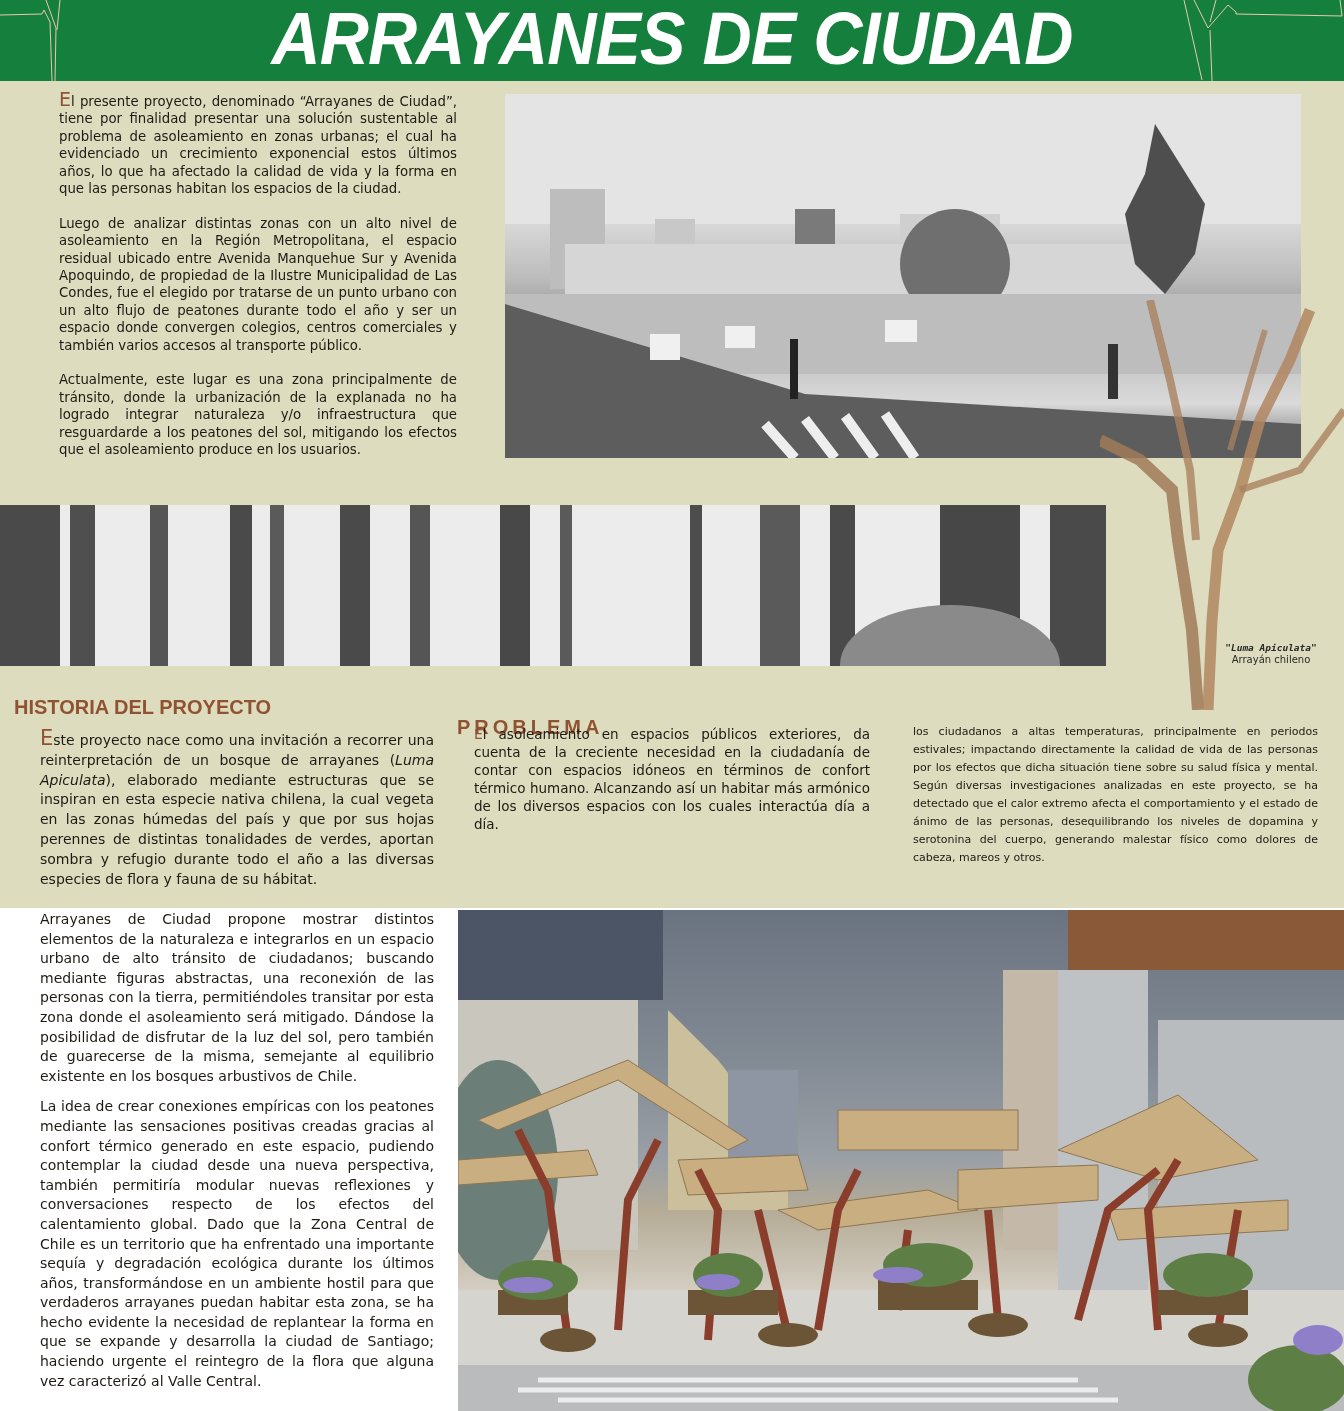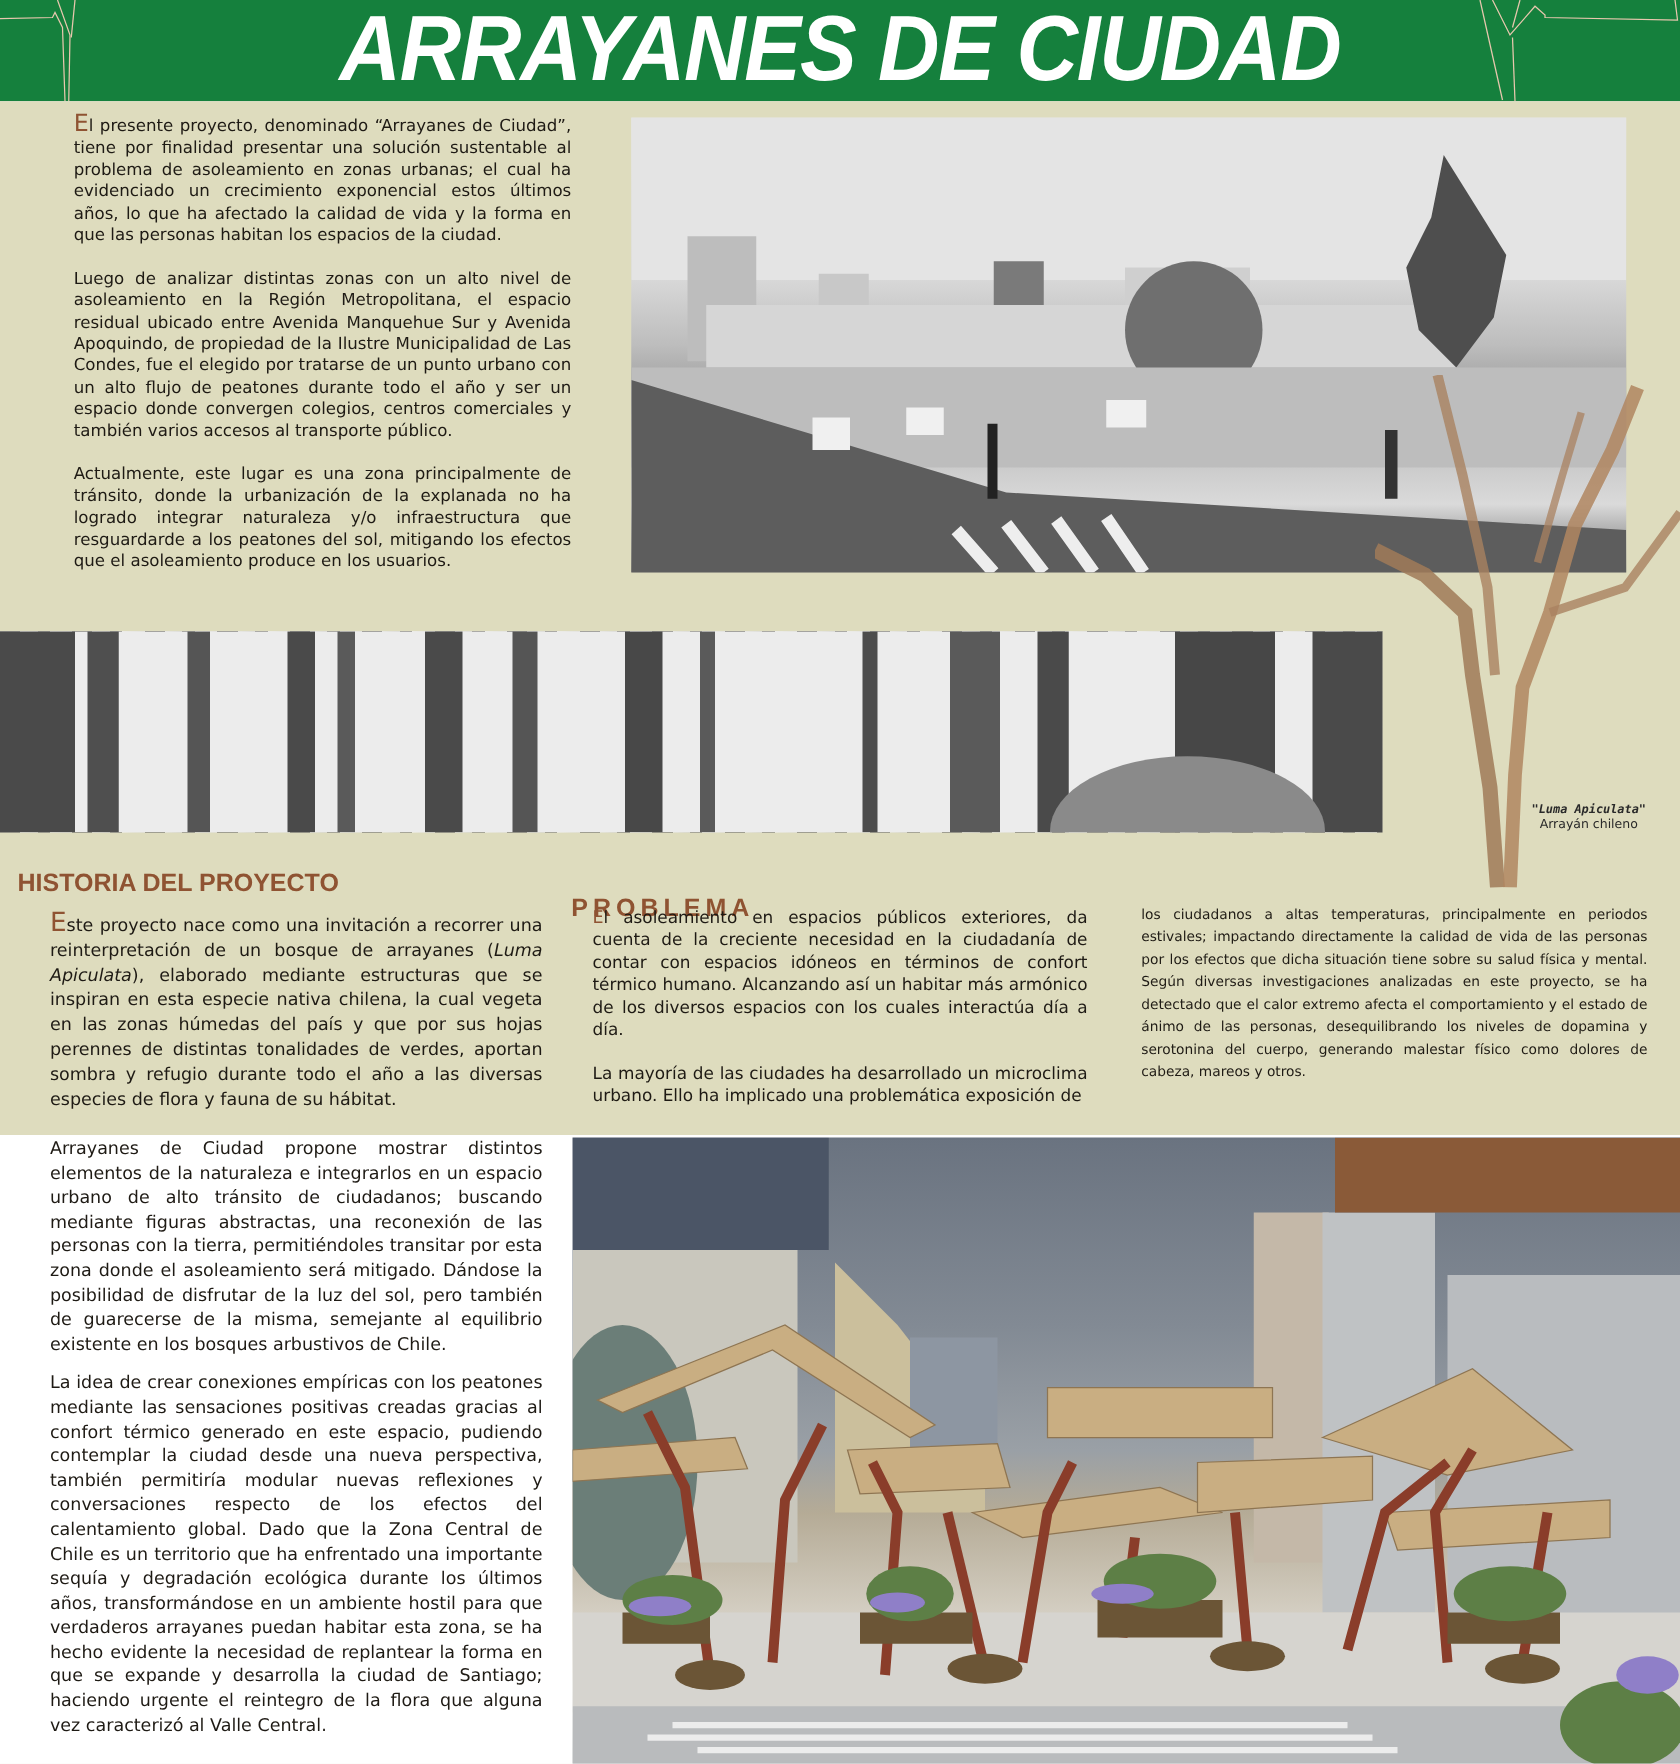--- a/index.html
+++ b/index.html
@@ -154,21 +154,20 @@
 </div>
 
 <div class="section-heading heading-historia">HISTORIA DEL PROYECTO</div>
 <div class="para historia">
   <p><span class="dropcap" style="font-size:21px;">E</span><span>ste proyecto nace como una invitación a recorrer una reinterpretación de un bosque de arrayanes (</span><i>Luma Apiculata</i><span>), elaborado mediante estructuras que se inspiran en esta especie nativa chilena, la cual vegeta en las zonas húmedas del país y que por sus hojas perennes de distintas tonalidades de verdes, aportan sombra y refugio durante todo el año a las diversas especies de flora y fauna de su hábitat.</span></p>
 </div>
 
 <div class="section-heading heading-problema">PROBLEMA</div>
 <div class="para problema-a">
   <p><span class="dropcap" style="font-size:14px;">E</span><span>l asoleamiento en espacios públicos exteriores, da cuenta de la creciente necesidad en la ciudadanía de contar con espacios idóneos en términos de confort térmico humano. Alcanzando así un habitar más armónico de los diversos espacios con los cuales interactúa día a día.</span></p>
-  <p>La mayoría de las ciudades ha desarrollado un microclima urbano. Ello ha implicado una problemática exposición de</p>
 </div>
 <div class="para problema-b">
   <p>los ciudadanos a altas temperaturas, principalmente en periodos estivales; impactando directamente la calidad de vida de las personas por los efectos que dicha situación tiene sobre su salud física y mental. Según diversas investigaciones analizadas en este proyecto, se ha detectado que el calor extremo afecta el comportamiento y el estado de ánimo de las personas, desequilibrando los niveles de dopamina y serotonina del cuerpo,  generando malestar físico como dolores de cabeza, mareos y otros.</p>
 </div>
 
 <div class="para historia-cont">
   <p>Arrayanes de Ciudad propone mostrar distintos elementos de la naturaleza e integrarlos en un espacio urbano de alto tránsito de ciudadanos; buscando mediante figuras abstractas, una reconexión de las personas con la tierra, permitiéndoles transitar por esta zona donde el asoleamiento será mitigado.  Dándose la posibilidad de disfrutar de la luz del sol, pero también de guarecerse de la misma, semejante al equilibrio existente en los bosques arbustivos de Chile.</p>
   <p>La idea de crear conexiones empíricas con los peatones mediante las sensaciones positivas creadas gracias al confort térmico generado en este espacio, pudiendo contemplar la ciudad desde una nueva perspectiva, también permitiría modular nuevas reflexiones y conversaciones respecto de los efectos del calentamiento global. Dado que la Zona Central de Chile es un territorio que ha enfrentado una importante sequía y degradación ecológica durante los últimos años, transformándose en un ambiente hostil para que verdaderos arrayanes puedan habitar esta zona, se ha hecho evidente la necesidad de replantear la forma en que se expande y desarrolla la ciudad de Santiago; haciendo urgente el reintegro de la flora que alguna vez caracterizó al Valle Central.</p>
 </div>
 

